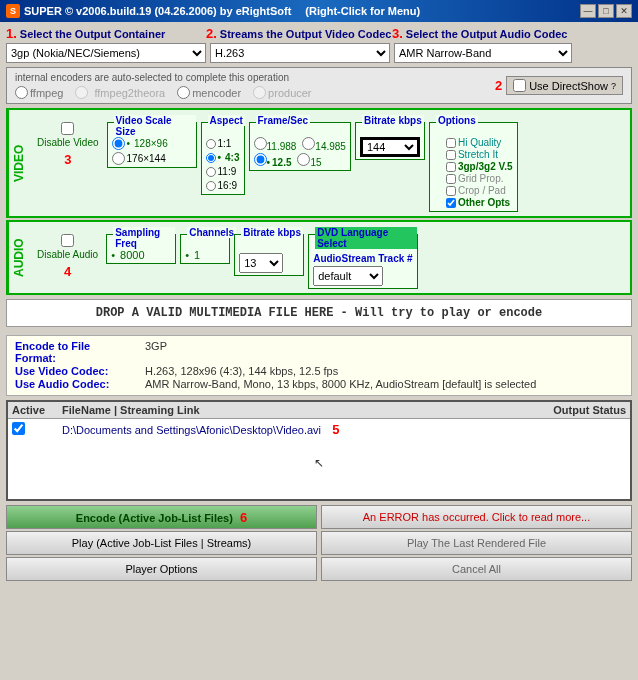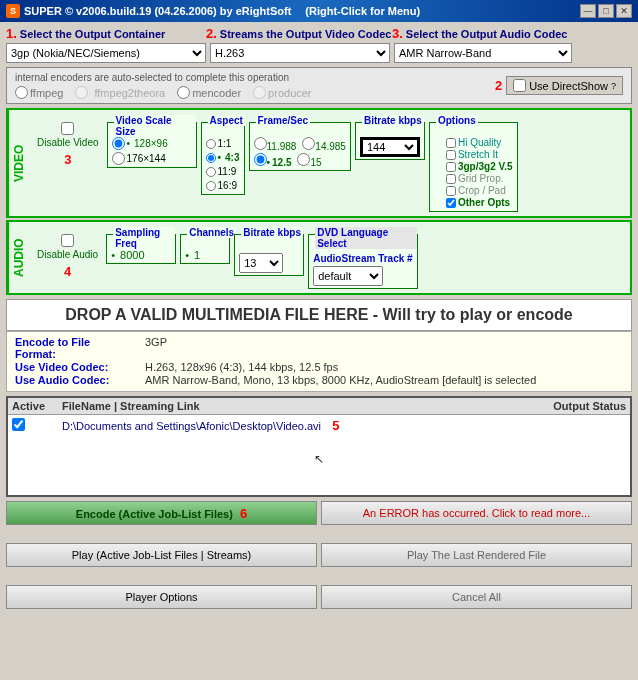--- a/index.html
+++ b/index.html
@@ -165,25 +165,26 @@
       background: #e8f8e8;
       display: flex;
       flex: 1;
     }
 
     
     .drop-area {
       border: 1px solid #999;
       background: white;
       padding: 6px 8px;
-      margin-bottom: 0;
-      font-size: 16px;
+      margin-bottom: 8px;
+      font-size: 12px;
       font-weight: bold;
       color: #333;
       text-align: center;
+      font-family: Liberation Mono, monospace;
     }
 
     
     .info-box {
       border: 1px solid #aaa;
       background: #fffff0;
       padding: 4px 8px;
       margin-bottom: 4px;
       font-size: 11px;
     }
@@ -208,21 +209,21 @@
     .job-col-filename { flex: 1; }
     .job-col-status { width: 100px; text-align: right; }
     .job-list-body { height: 80px; overflow-y: auto; padding: 2px 4px; }
     .job-row { display: flex; align-items: center; padding: 1px 0; }
     .job-check { width: 50px; }
     .job-file { flex: 1; font-size: 11px; color: #000080; }
     .job-status { width: 100px; text-align: right; font-size: 11px; }
     .cursor-icon { color: #333; font-size: 12px; }
 
     
-    .bottom-buttons { display: flex; flex-direction: column; gap: 18px; }
+    .bottom-buttons { display: flex; flex-direction: column; gap: 2px; }
     .btn-row { display: flex; gap: 4px; }
     .btn-left {
       flex: 1;
       height: 24px;
       background: linear-gradient(to bottom, #f0f0f0, #d0d0d0);
       border: 1px solid #888;
       font-size: 11px;
       cursor: pointer;
       color: #000;
     }
@@ -506,21 +507,21 @@
           <div class="subsection" style="margin-top:8px; padding-top:8px; min-width:70px;">
             <span class="subsection-title">Bitrate  kbps</span>
             <div class="subsection-content">
               <select style="width:44px;font-size:11px;height:20px;margin-top:4px;">
                 <option>13</option><option>8</option><option>10</option><option>12</option><option>16</option><option>32</option>
               </select>
             </div>
           </div>
 
           <div class="subsection" style="margin-top:8px; padding-top:8px; min-width:100px;">
-            <span class="subsection-title" style="font-size:10px; color:#0000cc; font-weight:bold; position:absolute; top:-8px; left:6px; background:#e5e5e5; padding:0 2px;">DVD Language Select</span>
+            <span class="subsection-title" style="font-size:10px; color:#0000cc; font-weight:bold; position:absolute; top:-8px; left:6px; background:#22c55e; padding:0 2px;">DVD Language Select</span>
             <div class="subsection-content" style="margin-top:10px;">
               <div style="font-size:10px; color:#0000cc; font-weight:bold; margin-bottom:2px;">AudioStream Track #</div>
               <select style="width:70px;font-size:11px;height:20px;">
                 <option>default</option><option>1</option><option>2</option><option>3</option>
               </select>
             </div>
           </div>
 
         </div>
       </div>

